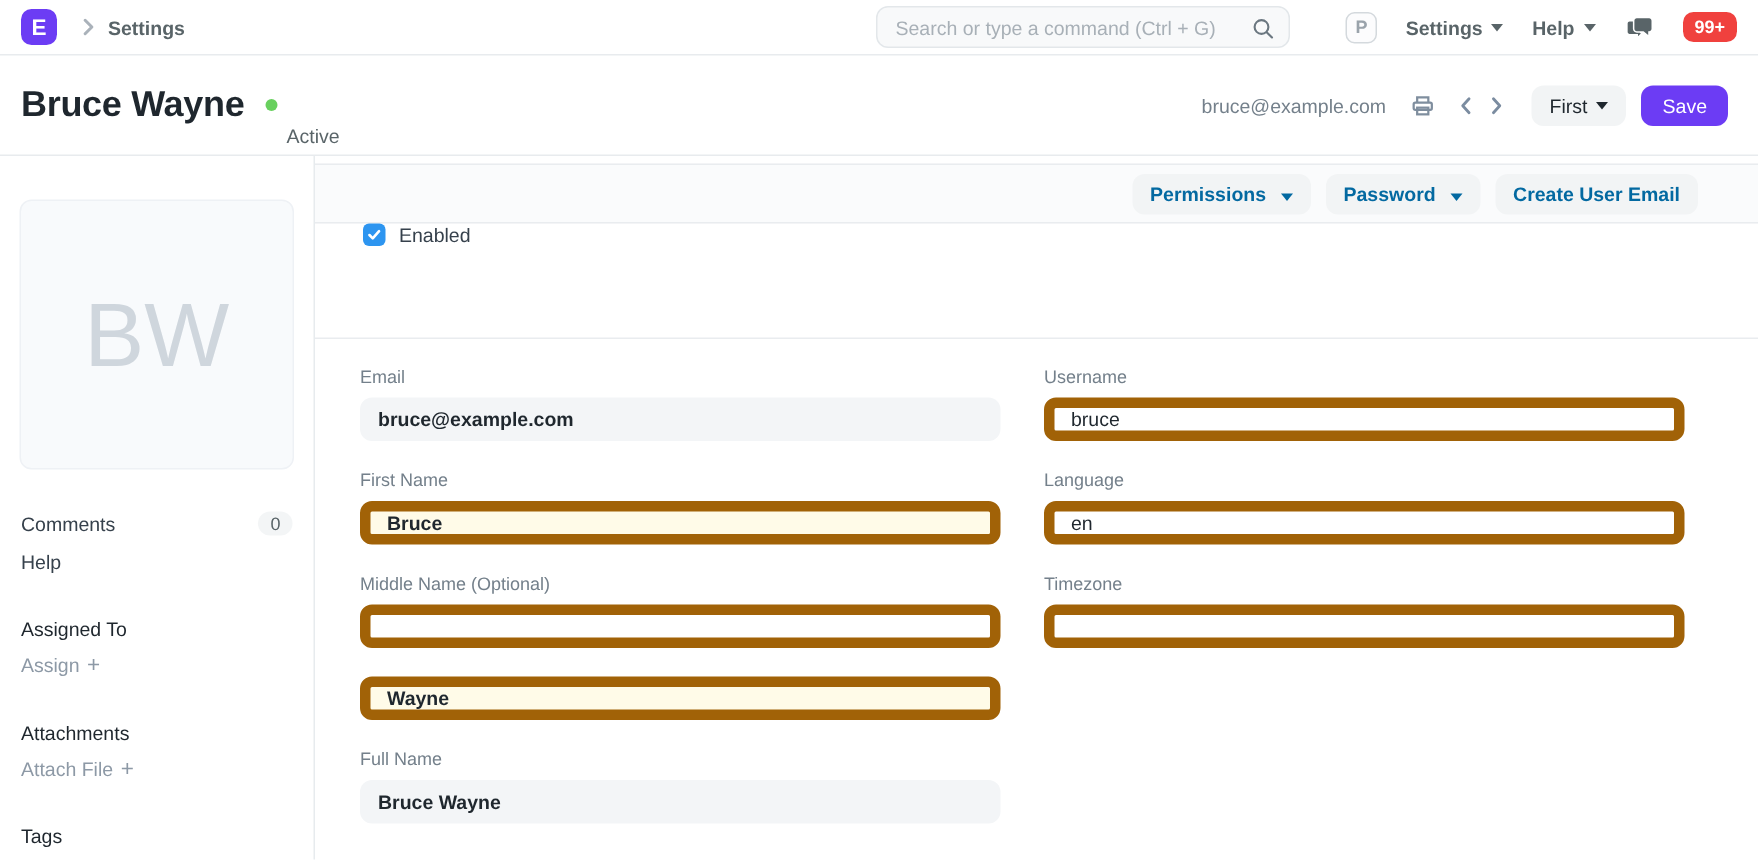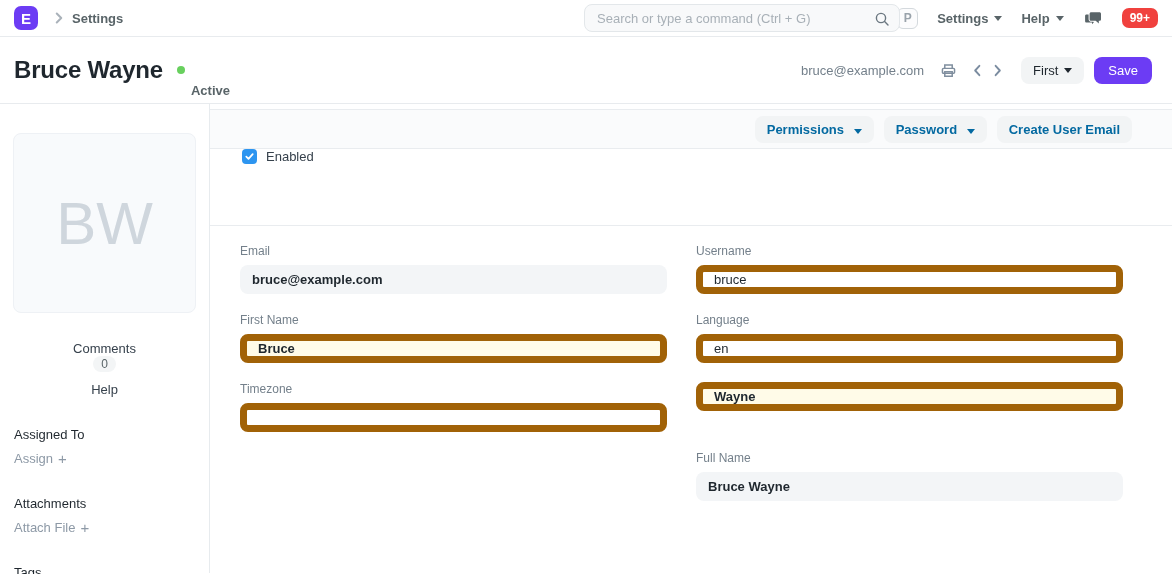--- a/index.html
+++ b/index.html
@@ -6,21 +6,21 @@
   html,body { width:1172px; height:574px; overflow:hidden; background:#fff;
     font-family:"Liberation Sans", sans-serif; color:#1f272e; }
 
   
   .navbar { position:relative; height:37px; border-bottom:1px solid #e8ebee;
     display:flex; align-items:center; padding:0 14px; background:#fff; }
   .logo { width:24px; height:24px; border-radius:7px; background:#6c3cf4; color:#fff;
     font-size:15px; font-weight:700; display:flex; align-items:center; justify-content:center; cursor:pointer; }
   .crumb-sep { margin:0 4px 0 12px; display:flex; align-items:center; }
   .crumb { font-size:13px; font-weight:700; color:#596468; text-decoration:none; cursor:pointer; }
-  .nav-search { position:absolute; left:584px; top:4px; width:316px; height:28px;
+  .nav-search { position:absolute; left:584px; top:4px; width:276px; height:28px;
     background:#f8f9fa; border:1px solid #e3e7ea; border-radius:8px; }
   .nav-search input { width:100%; height:100%; border:none; outline:none; background:transparent;
     padding:0 32px 0 12px; font-size:13px; color:#4c5a67; font-family:inherit; }
   .nav-search input::placeholder { color:#a8b0b7; }
   .search-icon { position:absolute; right:9px; top:6px; }
   .nav-right { margin-left:auto; display:flex; align-items:center; gap:19px; }
   .user-initial { width:21px; height:21px; border:1px solid #d4d9dd; border-radius:6px; background:#fcfcfd;
     color:#9aa3ab; font-size:12px; font-weight:700; display:flex; align-items:center; justify-content:center; cursor:pointer; }
   .nav-dd { display:flex; align-items:center; font-size:13px; font-weight:700; color:#596468; cursor:pointer; }
   .caret { width:0; height:0; border-left:4px solid transparent; border-right:4px solid transparent;
@@ -28,41 +28,41 @@
   .chat-btn { display:flex; align-items:center; cursor:pointer; }
   .notif-badge { background:#f0413e; color:#fff; font-size:12px; font-weight:700;
     padding:3px 8px; border-radius:7px; cursor:pointer; }
 
   
   .page-head { height:67px; border-bottom:1px solid #e8ebee; display:flex; align-items:center;
     padding:0 20px 0 14px; background:#fff; }
   .page-title { font-size:24px; font-weight:700; color:#1f272e; letter-spacing:-0.2px; }
   .indicator { display:flex; align-items:center; margin-left:14px; }
   .indicator-dot { width:8px; height:8px; border-radius:50%; background:#68d05e; }
-  .indicator-label { margin-left:6px; font-size:13px; font-weight:700; color:#596468;margin-top:40px; }
+  .indicator-label { margin-left:6px; font-size:13px; font-weight:400; color:#596468;margin-top:40px; }
   .head-right { margin-left:auto; display:flex; align-items:center; }
   .head-email { font-size:13px; color:#74808b; }
   .icon-btn { display:flex; align-items:center; cursor:pointer; }
   .print-btn { margin-left:16px; }
   .prev-btn { margin-left:13px; }
   .next-btn { margin-left:5px; }
   .btn { font-family:inherit; font-size:13px; border:none; border-radius:8px; padding:6px 12px; cursor:pointer; }
   .btn-default { background:#f2f4f5; color:#1f272e; display:flex; align-items:center; }
   .btn-primary { background:#6c3cf4; color:#fff; padding:6px 14px; }
   .menu-btn { margin-left:16px; }
   .save-btn { margin-left:10px; }
 
   
   .layout { display:flex; height:469px; }
   .sidebar { width:210px; border-right:1px solid #e7ebee; padding-top:17px; background:#fff; flex:none; }
   .avatar-card { margin:12px 13px; height:180px; background:#f8fafc; border:1px solid #eef1f5; border-radius:8px;
     display:flex; align-items:center; justify-content:center; font-size:60px; color:#cfd6dd; cursor:pointer; }
   .side-list { margin-top:23px; }
   .side-item { display:flex; align-items:center; justify-content:space-between;
-    padding:5px 14px; font-size:13px; color:#36414c; cursor:pointer;flex-direction:column; }
+    padding:5px 14px; font-size:13px; color:#36414c; cursor:pointer; }
   .count-pill { background:#f3f5f6; color:#596468; font-size:12px; padding:1px 8px; border-radius:10px; }
   .side-group { margin-top:21px; }
   .side-title { padding:4px 14px; font-size:13px; font-weight:400; color:#1f272e; }
   .side-action { padding:4px 14px; font-size:13px; color:#8d99a6; cursor:pointer; display:flex; align-items:center; }
   .plus { margin-left:5px; font-size:15px; color:#8d99a6; }
 
   
   .main { flex:1; display:flex; flex-direction:column; background:#fff; }
   .form-toolbar { margin-top:5px; height:40px; background:#fafbfc; border-top:1px solid #e9ecef;
     border-bottom:1px solid #e9ecef; display:flex; align-items:center; justify-content:flex-end;
@@ -224,20 +224,24 @@
       </div>
       <div class="field">
         <div class="control-label">First Name</div>
         <input class="control mandatory" value="Bruce" style="">
       </div>
       <div class="field">
         <div class="control-label">Language</div>
         <input class="control" value="en" style="">
       </div>
       <div class="field">
+        <div class="control-label">Middle Name (Optional)</div>
+        <input class="control" value="" style="">
+      </div>
+      <div class="field">
         <div class="control-label">Timezone</div>
         <input class="control" value="" style="">
       </div>
       <div class="field">
         <input class="control mandatory" value="Wayne" style="">
       </div>
       <div class="field"></div>
       <div class="field">
         <div class="control-label">Full Name</div>
         <div class="control control-readonly">Bruce Wayne</div>

